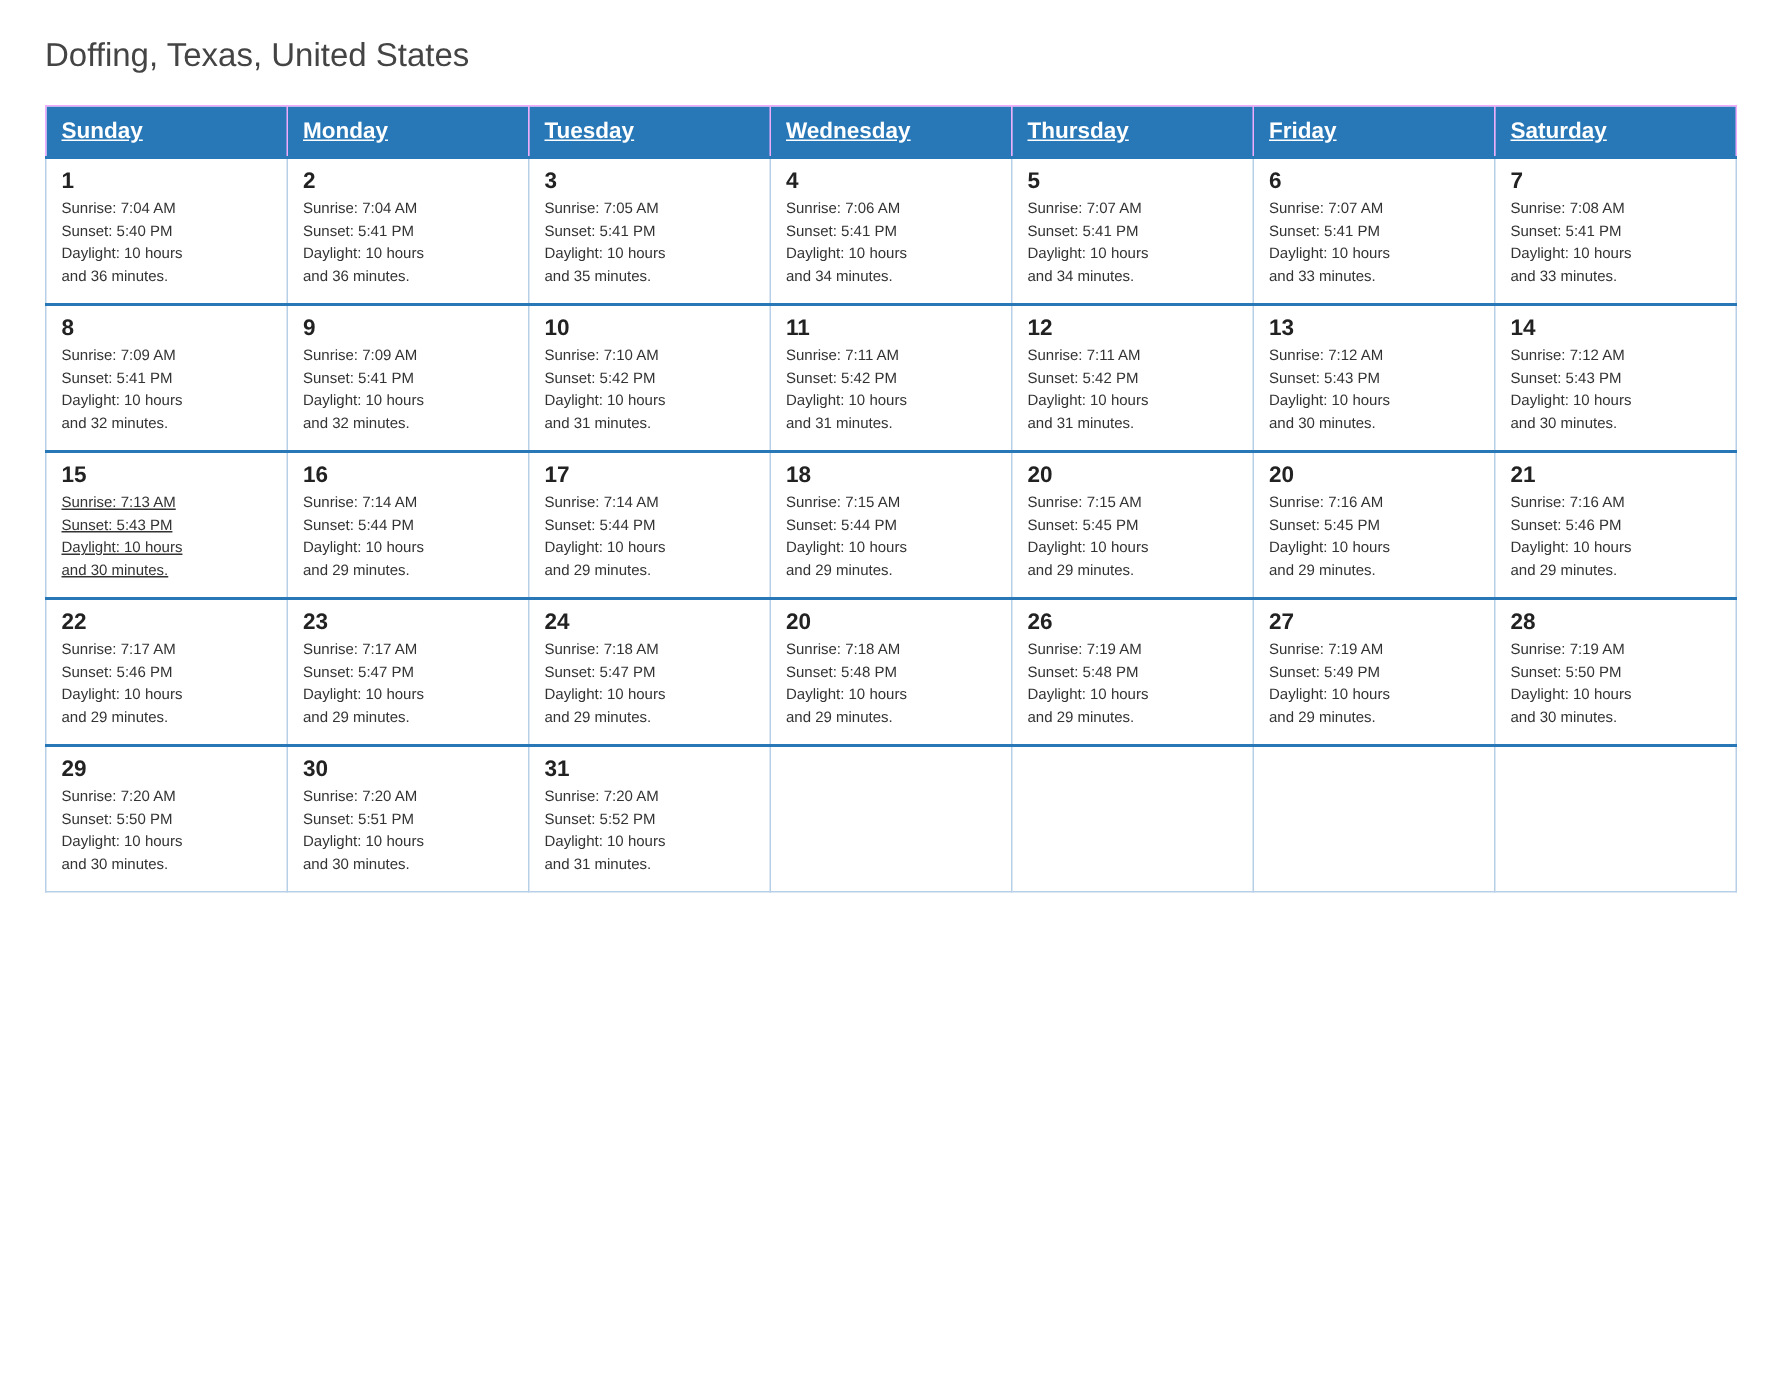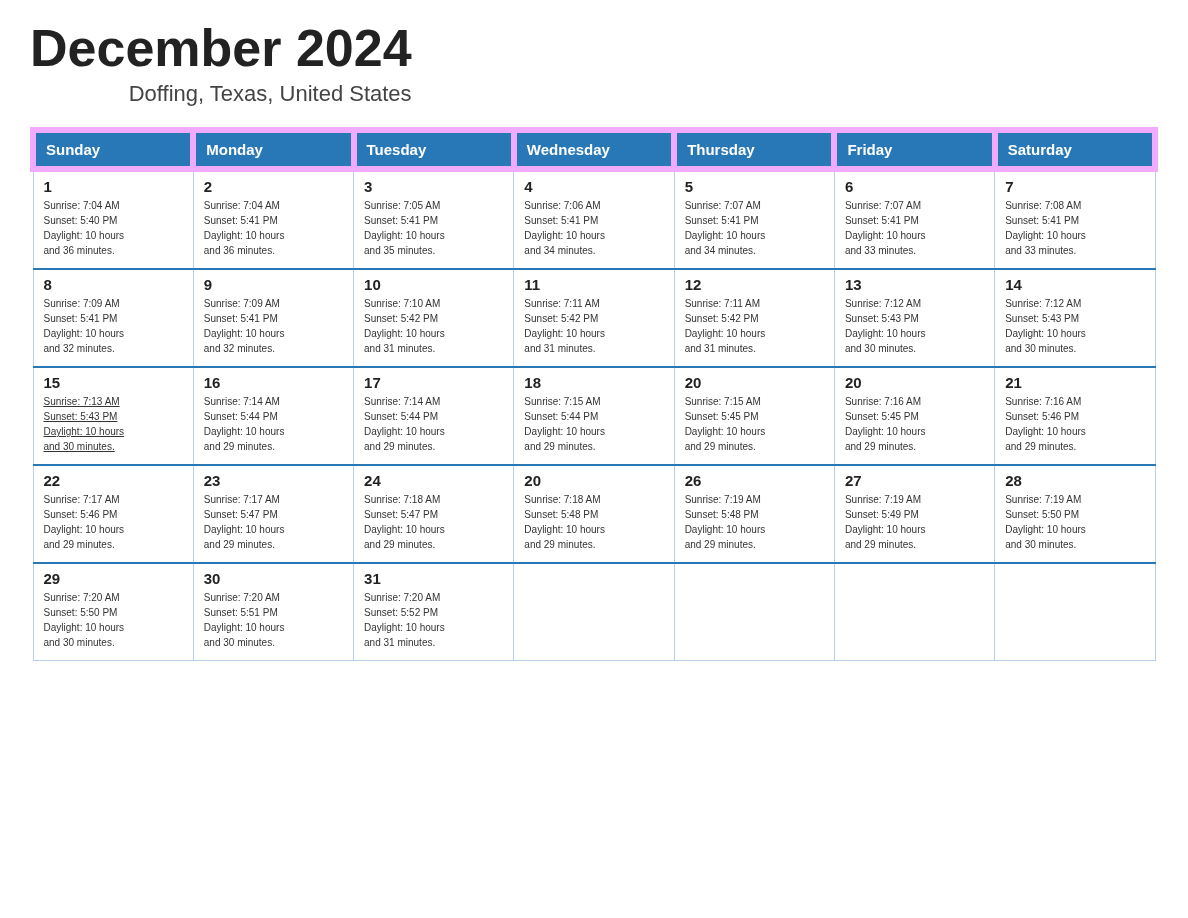--- a/index.html
+++ b/index.html
@@ -53,21 +53,22 @@
     }
     thead tr {
       background-color: #2878b8;
     }
     thead th {
       color: #fff;
       font-size: 15px;
       font-weight: 600;
       padding: 8px 10px;
       text-align: left;
-      border: 6px solid #f0abfc;
+      border: 1px solid #f0abfc;
+      text-decoration: underline;
     }
     tbody td {
       vertical-align: top;
       padding: 6px 10px 10px 10px;
       border: 1px solid #b8cfe8;
       font-size: 12.5px;
       color: #222;
       min-height: 90px;
     }
     tbody tr {
@@ -86,21 +87,20 @@
     }
     td.empty {
       background: #fff;
     }
   </style>
 </head>
 <body>
 
 <div class="header">
   <div class="title-block">
-    <div class="month-title">December 2024</div>
     <div class="location-title">Doffing, Texas, United States</div>
   </div>
 </div>
 
 <table>
   <thead>
     <tr>
     <th>Sunday</th>
         <th>Monday</th>
         <th>Tuesday</th>

